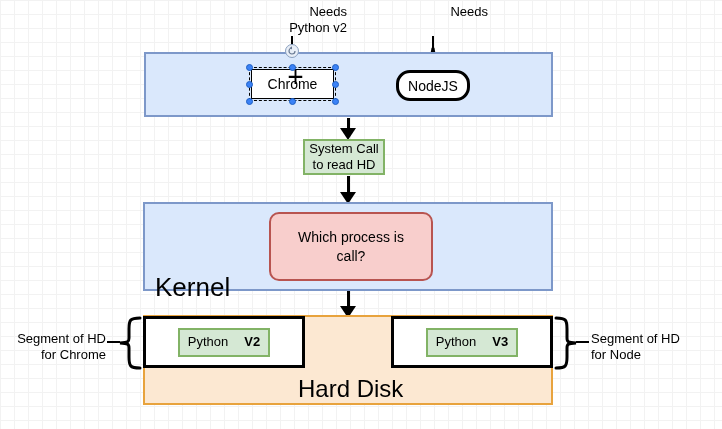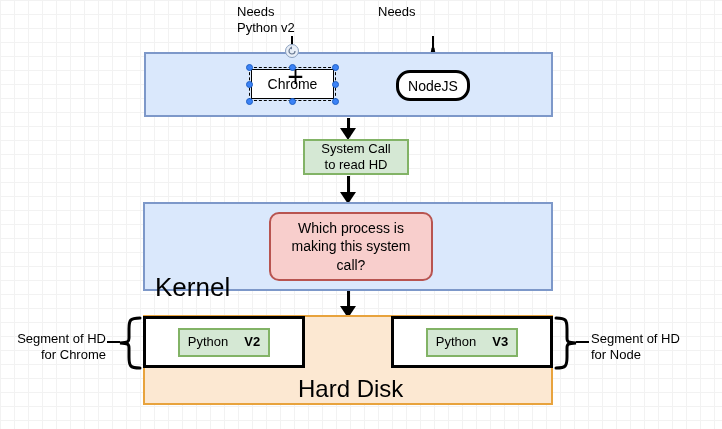--- a/index.html
+++ b/index.html
@@ -45,21 +45,21 @@
   }
 
   .kernel-label{
     position:absolute;font-size:26px;color:#000;
   }
   .hd-label{
     position:absolute;font-size:24px;color:#000;
   }
 
   .caption{
-    position:absolute;font-size:13px;color:#000;line-height:1.25;text-align:left;
+    position:absolute;font-size:13px;color:#000;line-height:1.25;text-align:right;
   }
   .caption-right{text-align:right;}
   .caption-left{text-align:left;}
 
   
   .arrow{position:absolute;}
   .arrow-line{position:absolute;background:#000;width:3px;}
   .arrow-head{
     position:absolute;width:0;height:0;
     border-left:8px solid transparent;border-right:8px solid transparent;
@@ -143,37 +143,36 @@
 
   <div class="box proc-box" style="left:396px;top:70px;width:74px;height:31px;border-radius:14px;">
     <span>NodeJS</span>
   </div>
 
   <div class="arrow" style="left:340px;top:118px;width:16px;height:22px;">
     <div class="arrow-line" style="left:6.5px;top:0;height:12px;"></div>
     <div class="arrow-head" style="left:0;top:10px;"></div>
   </div>
 
-  <div class="box green-box" style="left:303px;top:139px;width:106px;height:36px;flex-direction:column;">
+  <div class="box green-box" style="left:303px;top:139px;width:82px;height:36px;flex-direction:column;">
     <span>System Call</span>
     <span>to read HD</span>
   </div>
 
   <div class="arrow" style="left:340px;top:176px;width:16px;height:28px;">
     <div class="arrow-line" style="left:6.5px;top:0;height:18px;"></div>
     <div class="arrow-head" style="left:0;top:16px;"></div>
   </div>
 
   <div class="box band-blue" style="left:143px;top:202px;width:410px;height:89px;"></div>
 
   <div class="kernel-label" style="left:155px;top:231px;margin-top:41px;">Kernel</div>
 
   <div class="box red-box" style="left:269px;top:212px;width:164px;height:69px;flex-direction:column;border-radius:10px;">
     <span>Which process is</span>
-    <span>making this system</span>
     <span>call?</span>
   </div>
 
   <div class="arrow" style="left:340px;top:291px;width:16px;height:26px;">
     <div class="arrow-line" style="left:6.5px;top:0;height:17px;"></div>
     <div class="arrow-head" style="left:0;top:15px;"></div>
   </div>
 
   <div class="box band-orange" style="left:143px;top:315px;width:410px;height:90px;"></div>
 

